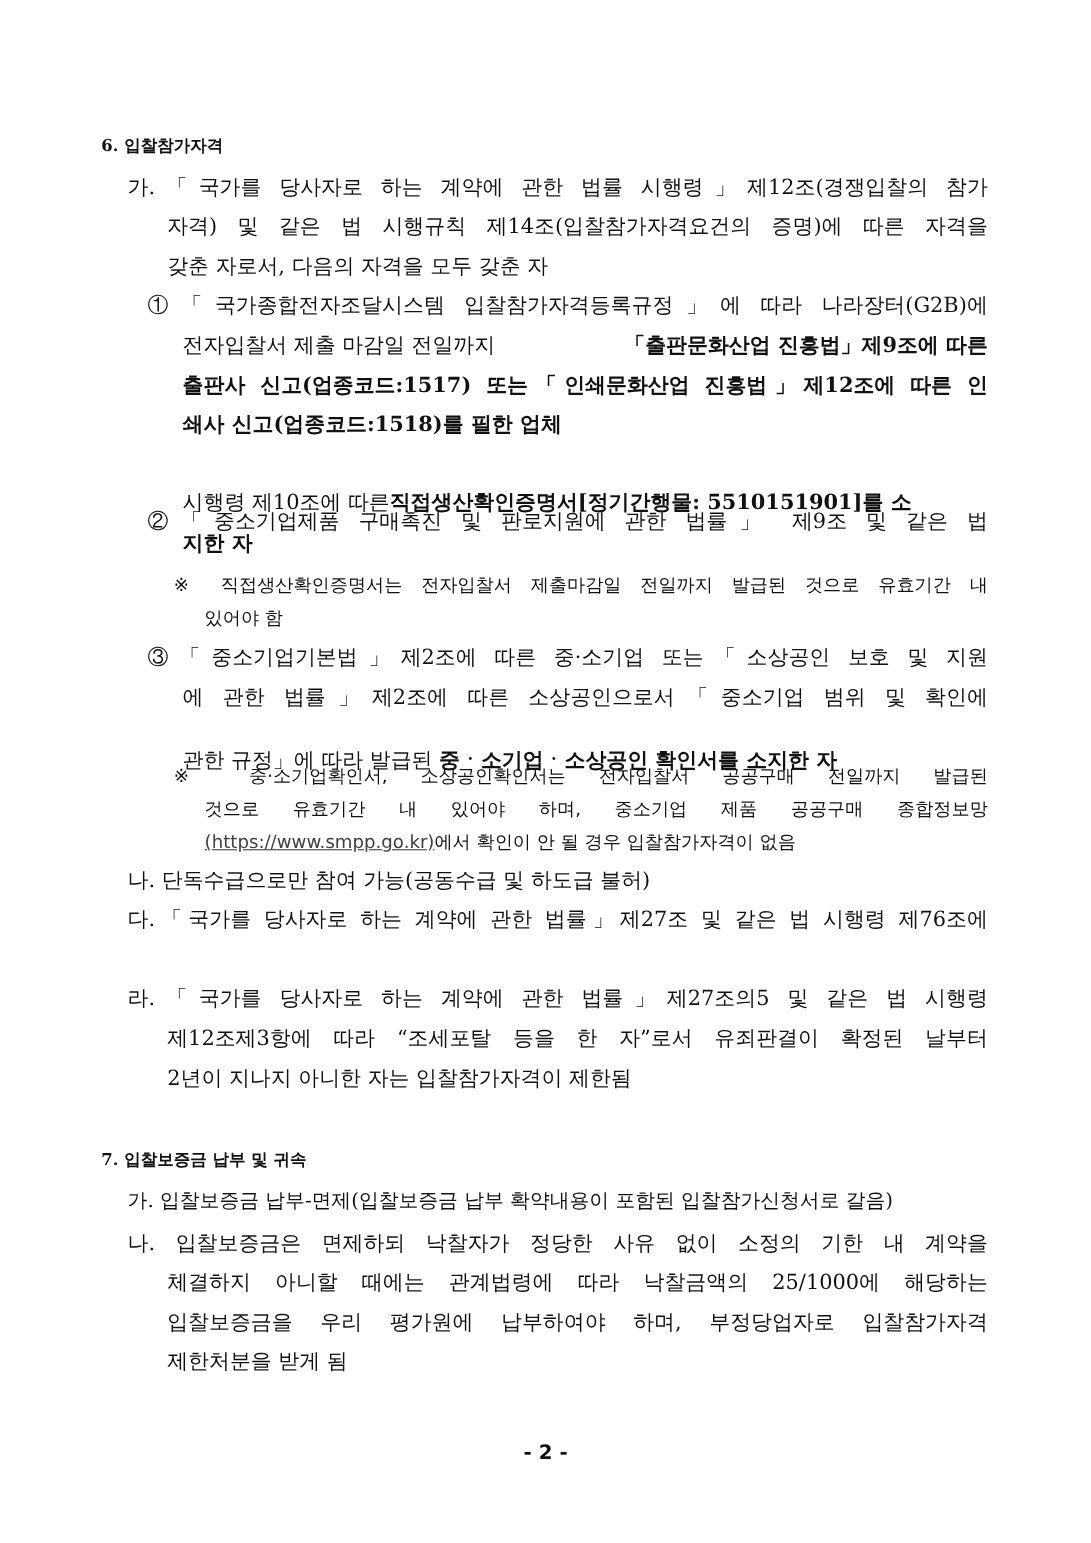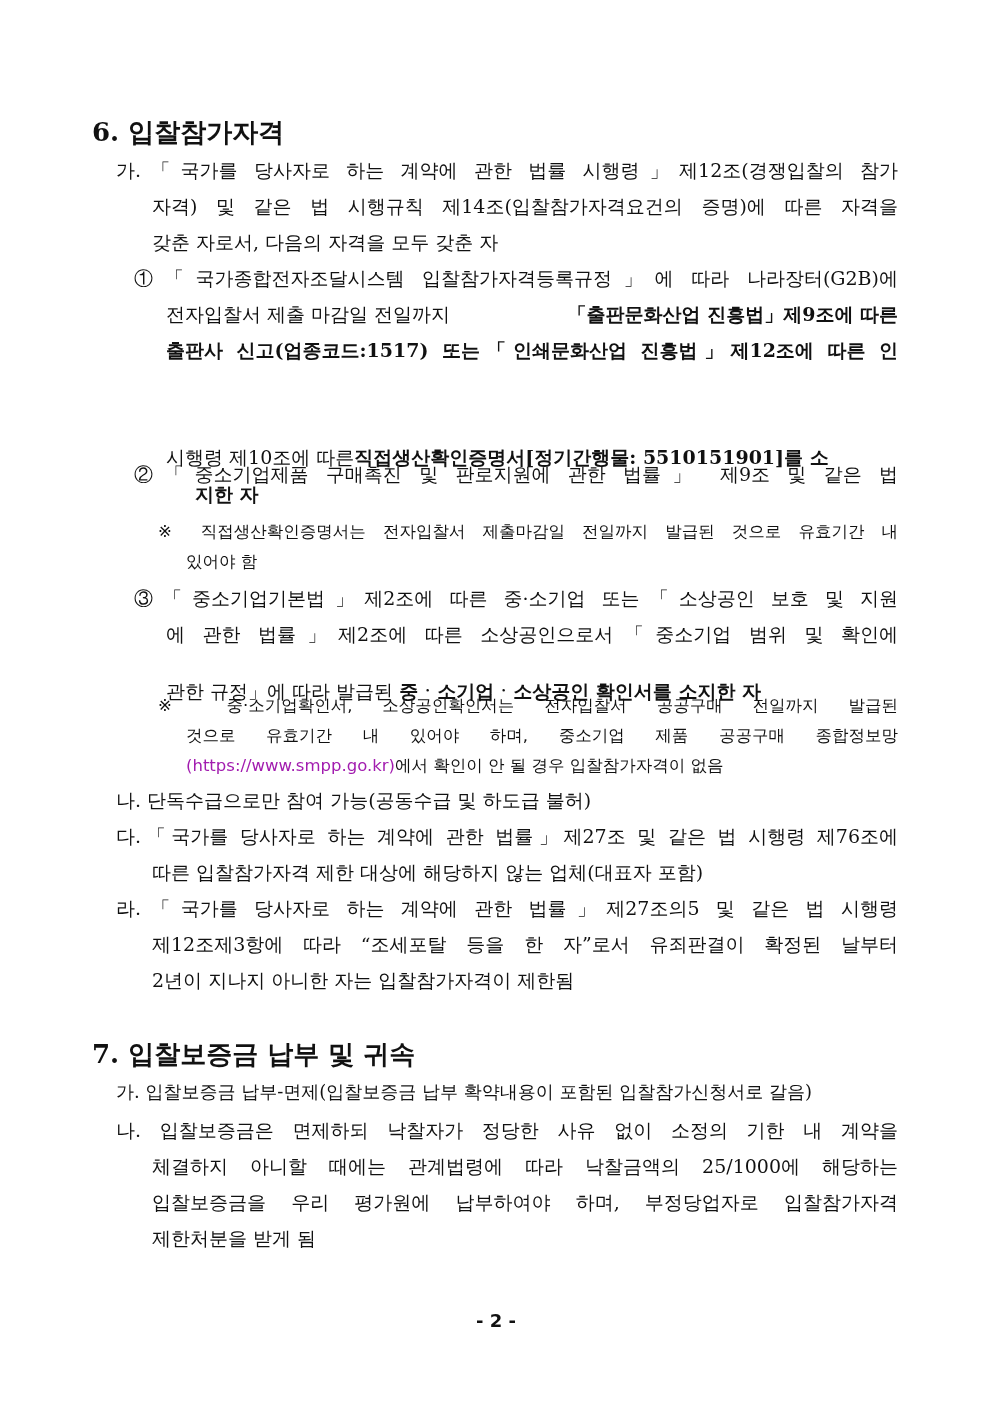--- a/index.html
+++ b/index.html
@@ -7,27 +7,27 @@
       width: 992px; height: 1403px; position: relative; overflow: hidden;
       font-family: "DejaVu Serif", "Liberation Serif", serif;
       color: #111111;
     }
     .page { position: absolute; left: 0; top: 0; width: 992px; height: 1403px; }
     .line {
       position: absolute; white-space: nowrap;
       font-size: 19px; line-height: 24px; letter-spacing: 0px;
     }
     .justify { text-align: justify; text-align-last: justify; }
-    .heading { font-weight: bold; font-size: 26px; }
+    .heading { font-weight: bold; font-size: 15px; }
     .b { font-weight: bold; }
     .note {
       font-family: "DejaVu Sans", "Liberation Sans", sans-serif;
       font-size: 16.5px;
     }
-    .url { color: #a21caf; }
+    .url { color: #404040; text-decoration: underline; }
     .pagenum {
       position: absolute; left: 0; width: 992px; text-align: center;
       top: 1310px; font-weight: bold; font-size: 18px;
       font-family: "DejaVu Sans", "Liberation Sans", sans-serif;
     }
   </style>
 </head>
 <body>
 
 <div class="page">
@@ -37,45 +37,45 @@
   <div class="line justify" style="left:116px; top:158px; width:782px;">가.「국가를 당사자로 하는 계약에 관한 법률 시행령」제12조(경쟁입찰의 참가</div>
   <div class="line justify" style="left:152px; top:194px; width:746px;">자격) 및 같은 법 시행규칙 제14조(입찰참가자격요건의 증명)에 따른 자격을</div>
   <div class="line" style="left:152px; top:230px;">갖춘 자로서, 다음의 자격을 모두 갖춘 자</div>
 
   <div class="line justify" style="left:134px; top:266px; width:764px;">①「국가종합전자조달시스템 입찰참가자격등록규정」에 따라 나라장터(G2B)에</div>
   <div class="line" style="left:166px; top:302px; width:732px; display:flex; justify-content:space-between;gap:36px;">
     <span>전자입찰서 제출 마감일 전일까지 </span>
     <span class="b">「출판문화산업 진흥법」제9조에 따른</span>
   </div>
   <div class="line justify b" style="left:166px; top:338px; width:732px;">출판사 신고(업종코드:1517) 또는「인쇄문화산업 진흥법」제12조에 따른 인</div>
+  <div class="line b" style="left:166px; top:374px;">쇄사 신고(업종코드:1518)를 필한 업체</div>
 
   <div class="line justify" style="left:134px; top:434px; width:764px;margin-top:28px;">②「중소기업제품 구매촉진 및 판로지원에 관한 법률」 제9조 및 같은 법</div>
   <div class="line" style="left:166px; top:445px; width:732px; display:flex; justify-content:flex-start;">
     <span>시행령 제10조에 따른 </span>
     <span class="b">직접생산확인증명서[정기간행물: 5510151901]를 소</span>
   </div>
-  <div class="line b" style="left:166px; top:482px;margin-left:29px;">지한 자</div>
+  <div class="line b" style="left:166px; top:482px;">지한 자</div>
   <div class="line note justify" style="left:158px; top:520px; width:740px;">※ 직접생산확인증명서는 전자입찰서 제출마감일 전일까지 발급된 것으로 유효기간 내</div>
   <div class="line note" style="left:186px; top:550px;">있어야 함</div>
 
   <div class="line justify" style="left:134px; top:586px; width:764px;">③「중소기업기본법」제2조에 따른 중·소기업 또는「소상공인 보호 및 지원</div>
   <div class="line justify" style="left:166px; top:622px; width:732px;">에 관한 법률」제2조에 따른 소상공인으로서「중소기업 범위 및 확인에</div>
   <div class="line" style="left:166px; top:658px;margin-top:21px;">
     <span>관한 규정」에 따라 발급된 </span><span class="b">중ㆍ소기업ㆍ소상공인 확인서를 소지한 자</span>
   </div>
   <div class="line note justify" style="left:158px; top:694px; width:740px;">※ 중·소기업확인서, 소상공인확인서는 전자입찰서 공공구매 전일까지 발급된</div>
   <div class="line note justify" style="left:186px; top:724px; width:712px;">것으로 유효기간 내 있어야 하며, 중소기업 제품 공공구매 종합정보망</div>
   <div class="line note" style="left:186px; top:754px;">
     <span class="url">(https://www.smpp.go.kr)</span><span>에서 확인이 안 될 경우 입찰참가자격이 없음</span>
   </div>
 
   <div class="line" style="left:116px; top:788px;">나. 단독수급으로만 참여 가능(공동수급 및 하도급 불허)</div>
 
   <div class="line justify" style="left:116px; top:824px; width:782px;">다.「국가를 당사자로 하는 계약에 관한 법률」제27조 및 같은 법 시행령 제76조에</div>
-  <div class="line" style="left:152px; top:860px;">따른 입찰참가자격 제한 대상에 해당하지 않는 업체(대표자 포함)</div>
 
   <div class="line justify" style="left:116px; top:896px; width:782px;">라.「국가를 당사자로 하는 계약에 관한 법률」제27조의5 및 같은 법 시행령</div>
   <div class="line justify" style="left:152px; top:932px; width:746px;">제12조제3항에 따라 “조세포탈 등을 한 자”로서 유죄판결이 확정된 날부터</div>
   <div class="line" style="left:152px; top:968px;">2년이 지나지 아니한 자는 입찰참가자격이 제한됨</div>
 
   <div class="line heading" style="left:92px; top:1042px;">7. 입찰보증금 납부 및 귀속</div>
   <div class="line" style="left:116px; top:1080px; font-size:18px;">가. 입찰보증금 납부-면제(입찰보증금 납부 확약내용이 포함된 입찰참가신청서로 갈음)</div>
 
   <div class="line justify" style="left:116px; top:1118px; width:782px;">나. 입찰보증금은 면제하되 낙찰자가 정당한 사유 없이 소정의 기한 내 계약을</div>
   <div class="line justify" style="left:152px; top:1154px; width:746px;">체결하지 아니할 때에는 관계법령에 따라 낙찰금액의 25/1000에 해당하는</div>

